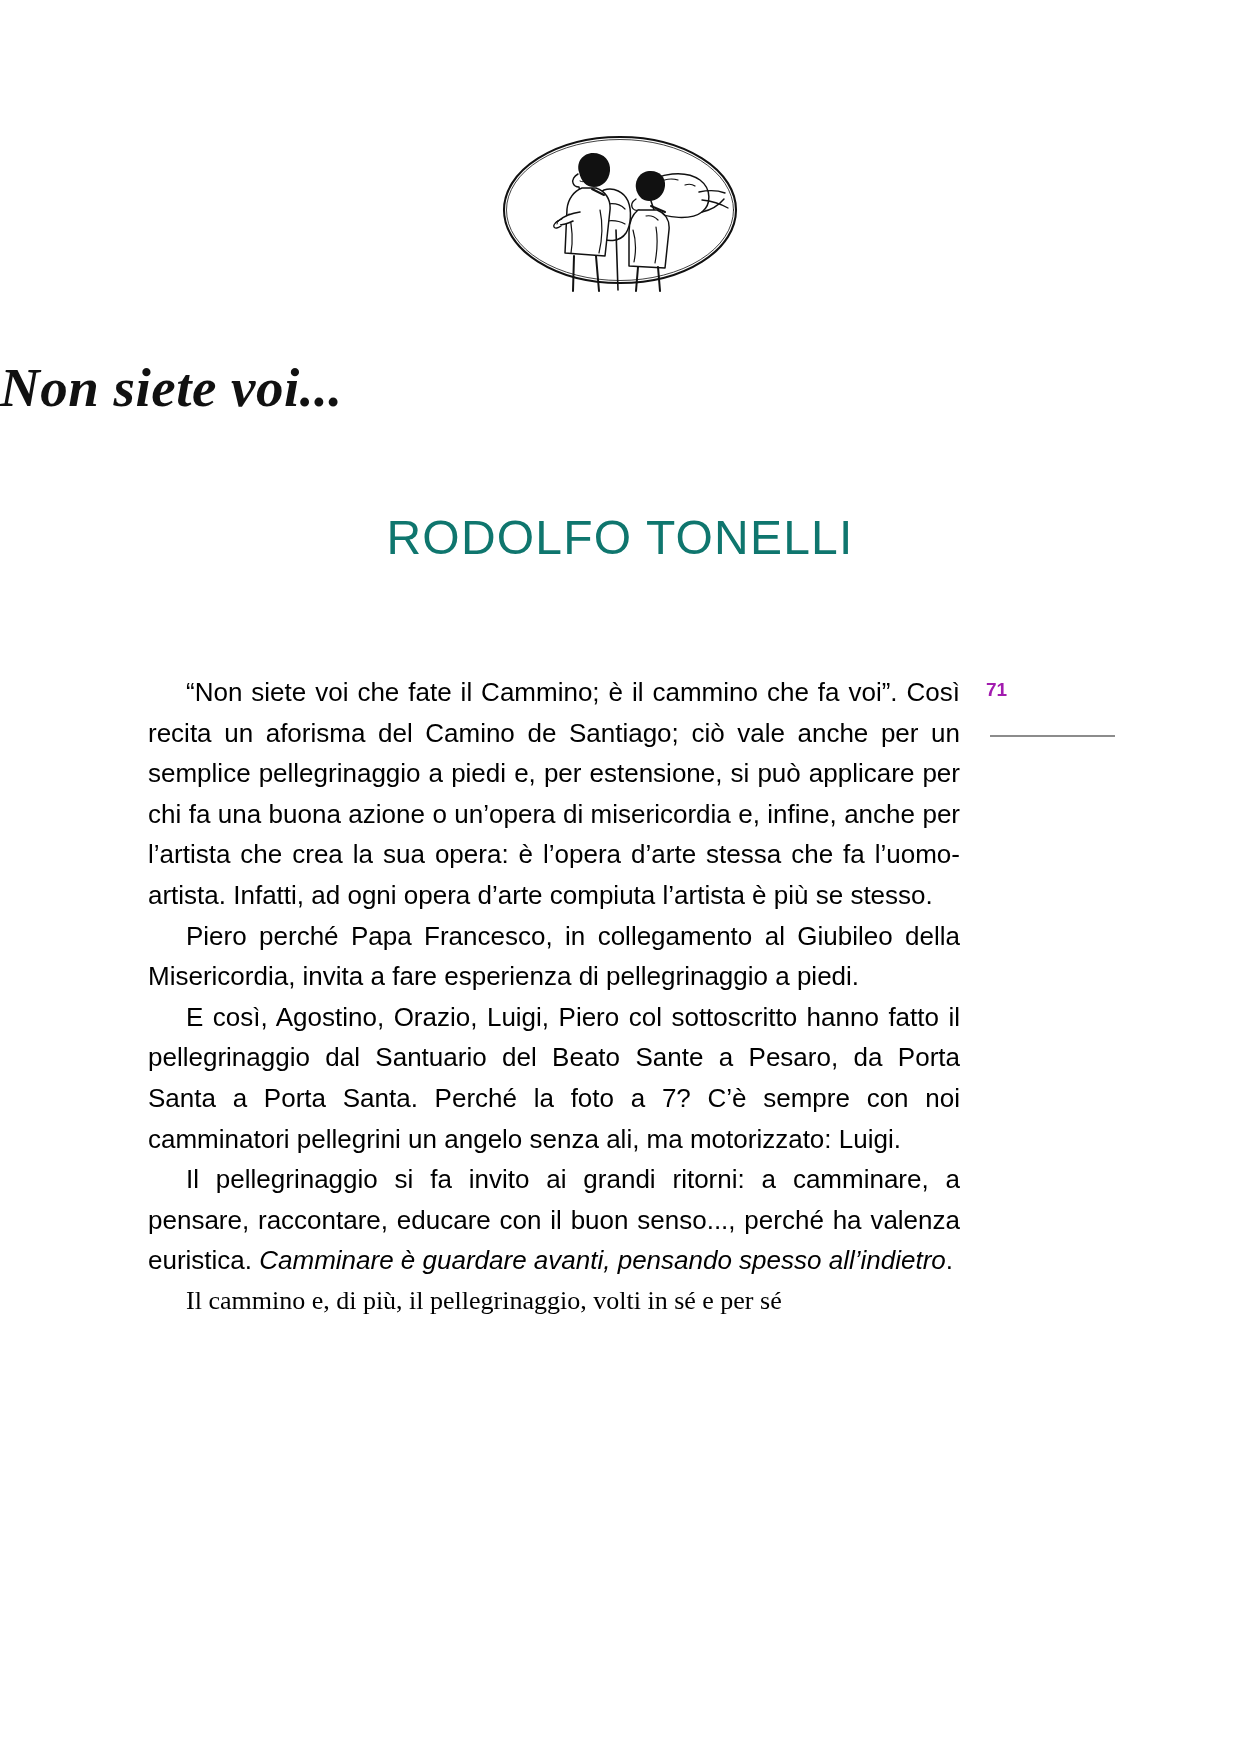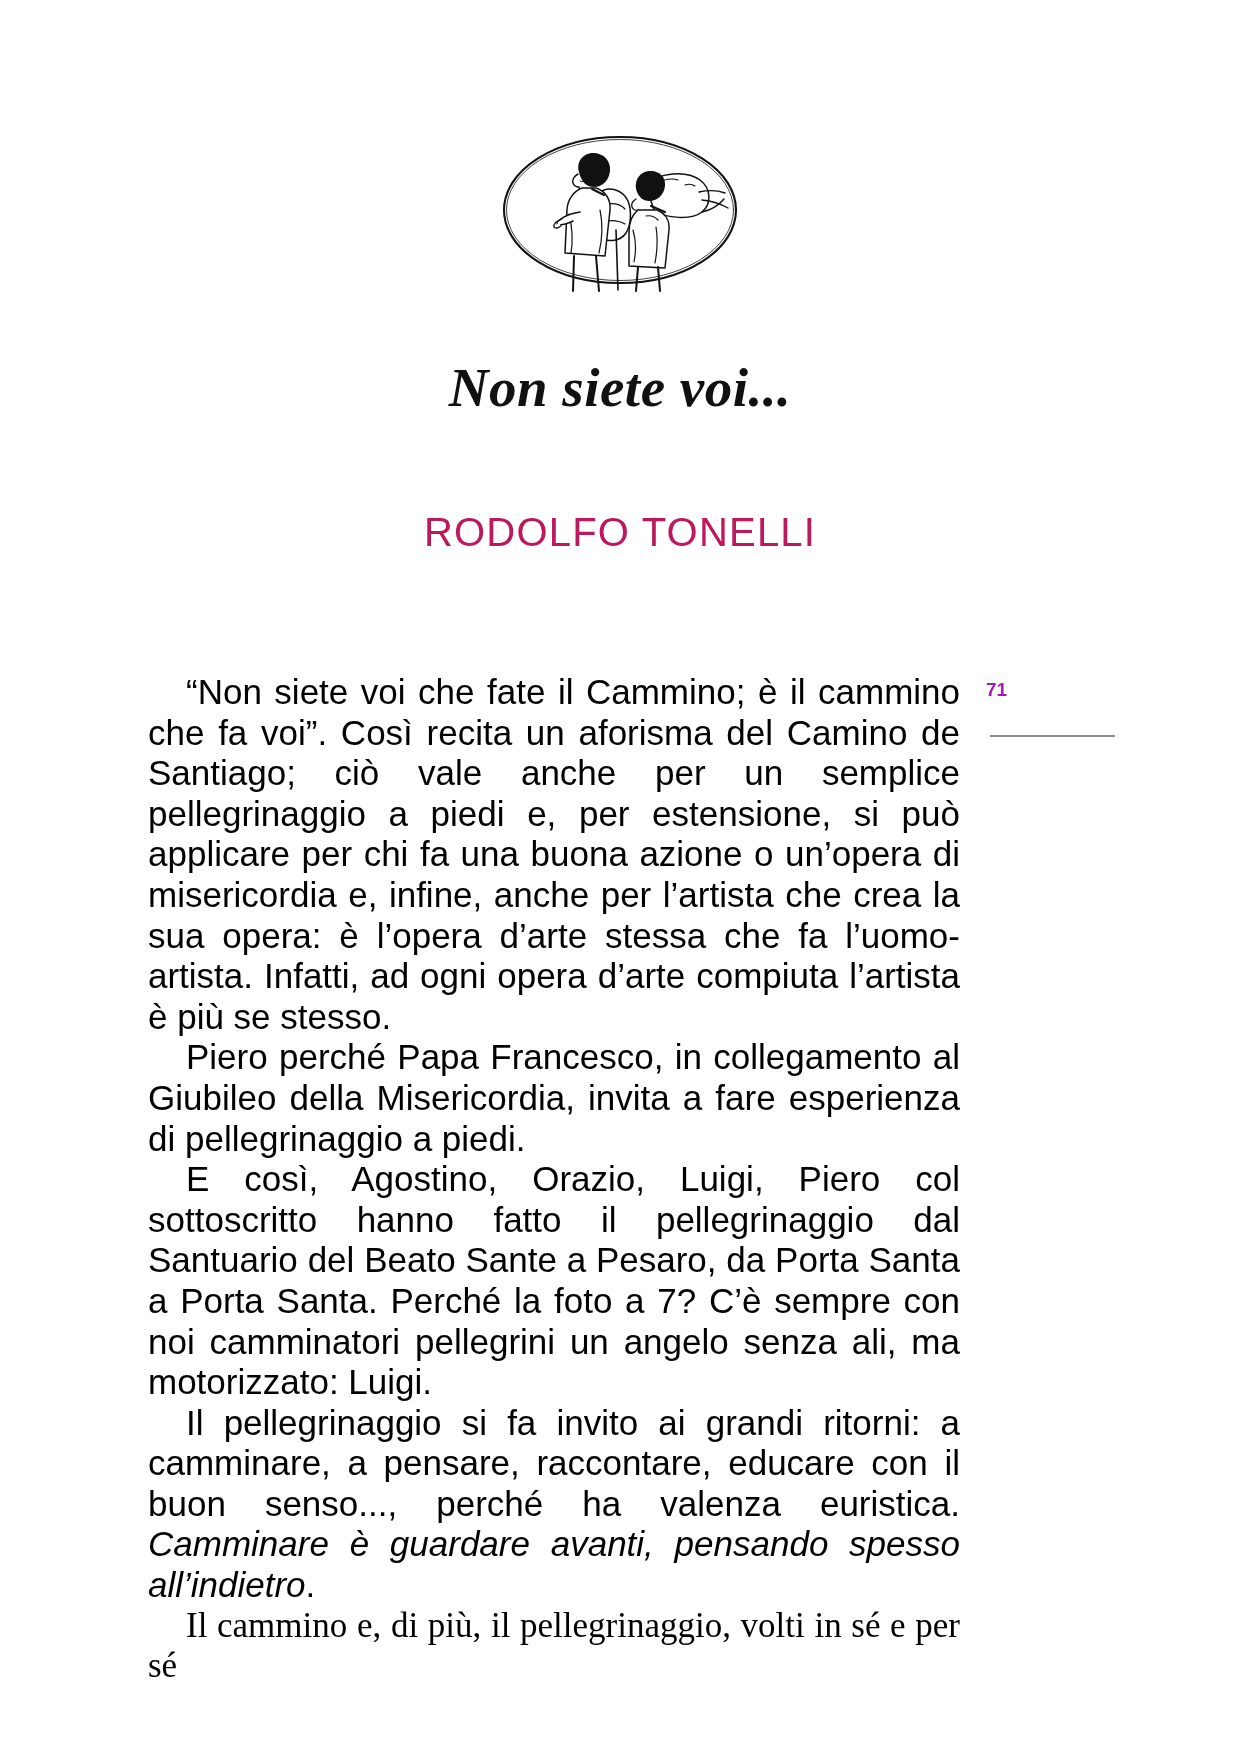--- a/index.html
+++ b/index.html
@@ -31,42 +31,42 @@
     height: 168px;
     display: block;
   }
 
   
   .chapter-title {
     position: absolute;
     left: 0;
     top: 358px;
     width: 1240px;
-    text-align: center;
+    text-align: left;
     font-family: "Liberation Serif", "DejaVu Serif", serif;
     font-style: italic;
     font-weight: bold;
     font-size: 55px;
     letter-spacing: 0.5px;
     color: #111111;
     line-height: 1.1;
   }
 
   
   .author {
     position: absolute;
     left: 0;
     top: 510px;
     width: 1240px;
     text-align: center;
     font-family: "Liberation Sans", sans-serif;
     font-weight: 400;
-    font-size: 40px;
+    font-size: 48px;
     letter-spacing: 1.2px;
-    color: #be185d;
+    color: #0f766e;
   }
 
   
   .folio {
     position: absolute;
     left: 986px;
     top: 679px;
     width: 130px;
     font-family: "Liberation Sans", sans-serif;
     font-weight: bold;
@@ -83,21 +83,21 @@
     background: #8c8c8c;
   }
 
   
   .body-col {
     position: absolute;
     left: 148px;
     top: 672px;
     width: 812px;
     font-family: "Liberation Sans", sans-serif;
-    font-size: 35px;
+    font-size: 26px;
     line-height: 40.6px;
     color: #000000;
     text-align: justify;
     text-justify: inter-word;
     -webkit-hyphens: none;
     hyphens: none;
   }
   .body-col p {
     margin: 0;
     text-indent: 38px;

